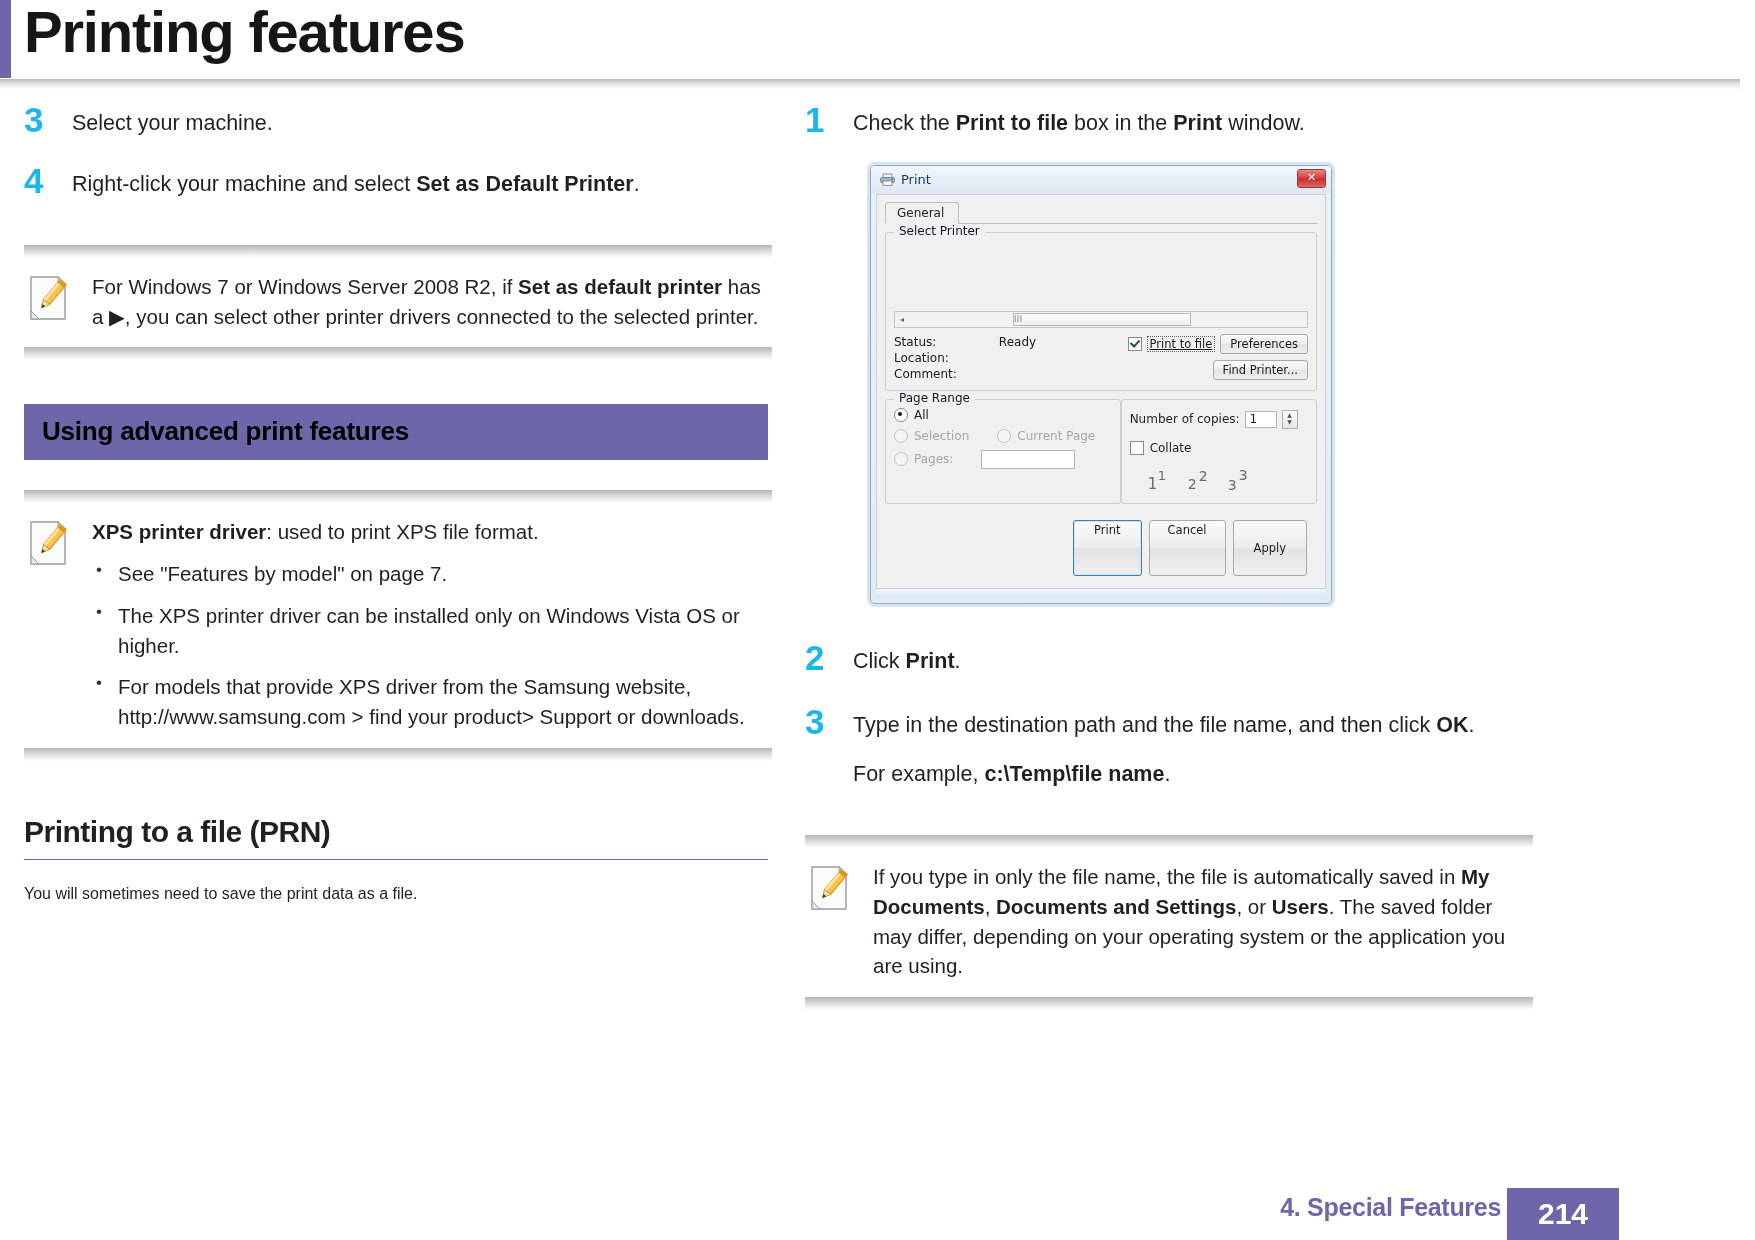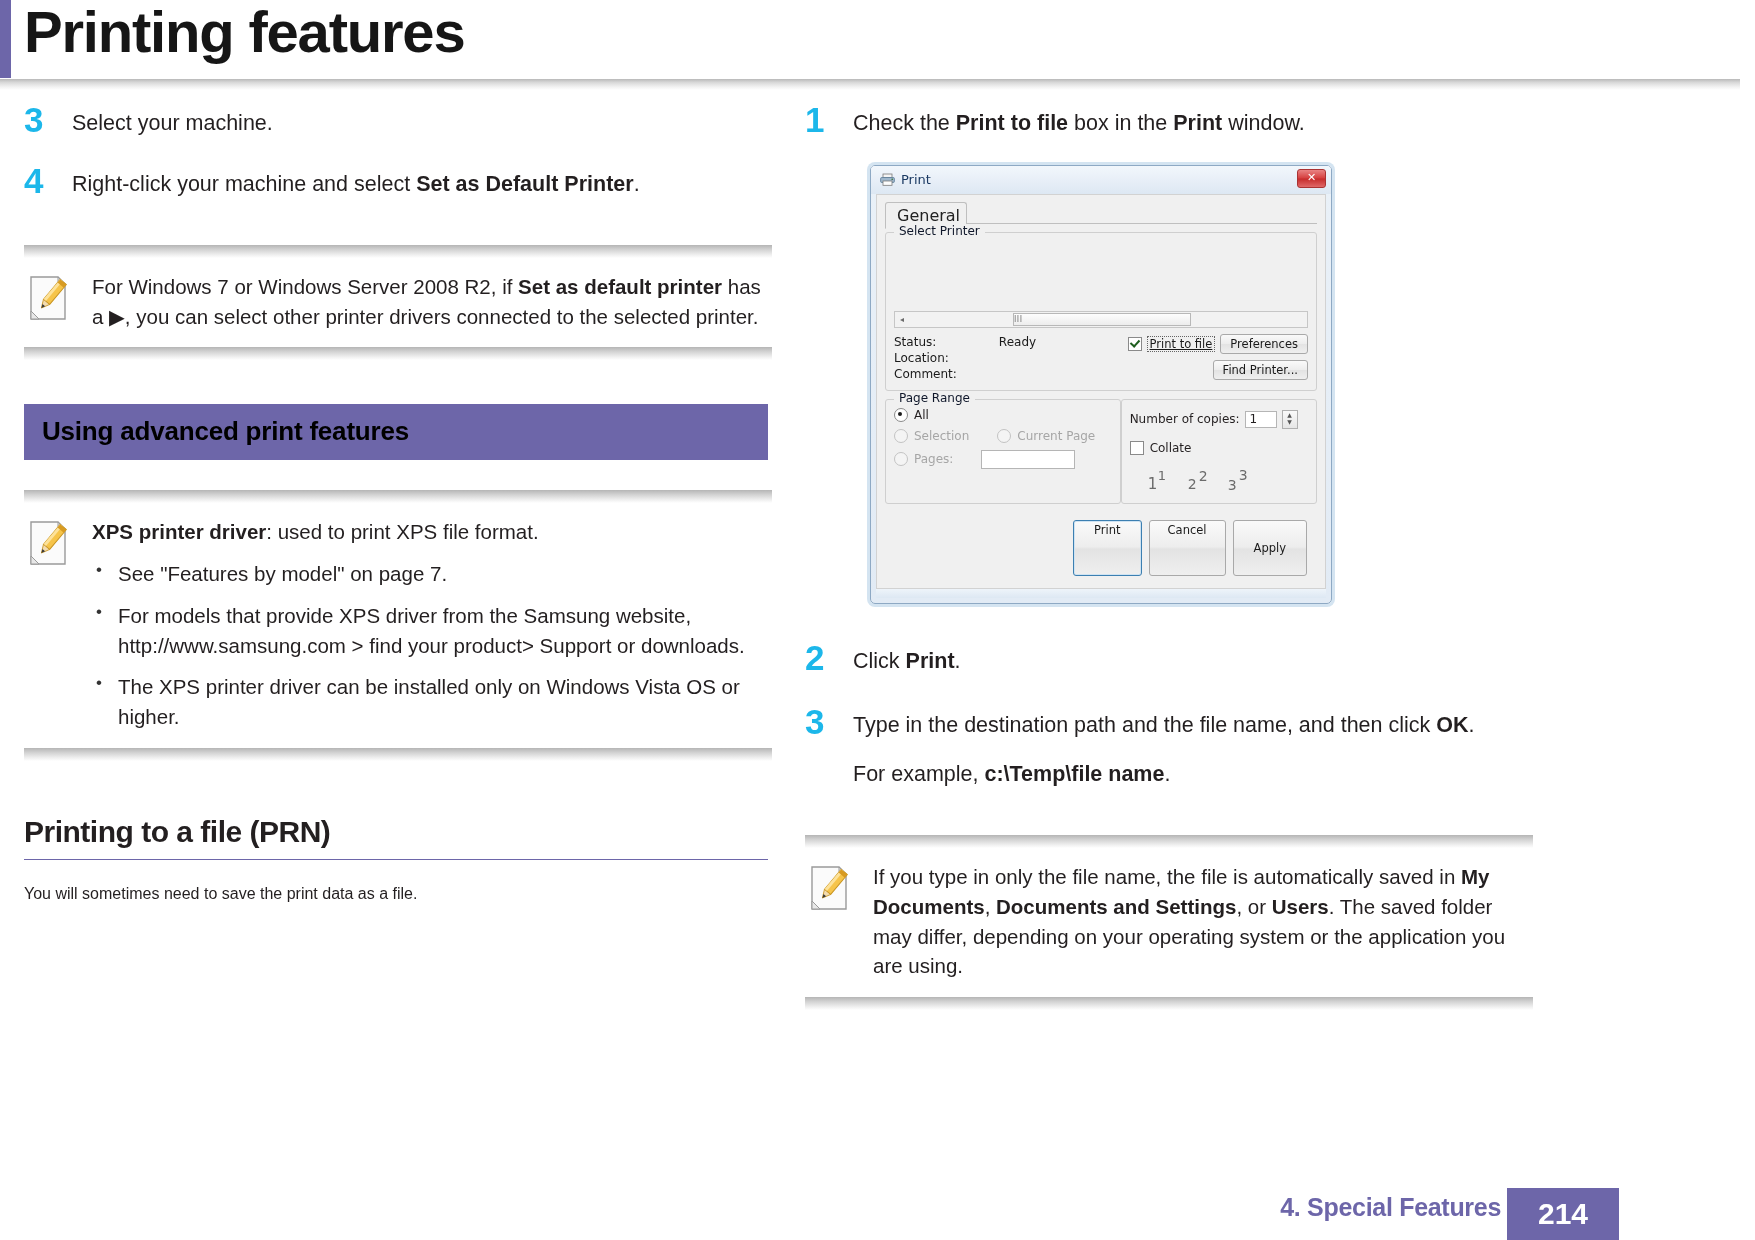--- a/index.html
+++ b/index.html
@@ -222,23 +222,23 @@
     padding: 6px 8px 8px 8px;
   }
   .tabstrip {
     position: relative;
     height: 22px;
     border-bottom: 1px solid #bfbfbf;
     margin-bottom: 8px;
   }
   .tab-active {
     display: inline-block;
-    font-size: 16px;
+    font-size: 12px;
     color: #222;
-    padding: 3px 6px 3px 11px;
+    padding: 3px 14px 3px 11px;
     background: #f0f0f0;
     border: 1px solid #bfbfbf;
     border-bottom: 1px solid #f0f0f0;
     border-radius: 3px 3px 0 0;
     position: relative;
     top: 1px;
   }
   .groupbox {
     border: 1px solid #cfcfcf;
     border-radius: 3px;
@@ -482,22 +482,22 @@
               <rect x="18.5" y="2" width="8" height="4" fill="#d89b22"></rect>
             </g>
           </svg>
         </div>
         <div class="note-text">
           <div>
             <b>XPS printer driver</b><span>: used to print XPS file format.</span>
           </div>
           <ul class="note-list">
             <li>See "Features by model" on page 7.</li>
+            <li>The XPS printer driver can be installed only on Windows Vista OS or higher.</li>
             <li>For models that provide XPS driver from the Samsung website, http://www.samsung.com  &gt; find your product&gt; Support or downloads.</li>
-            <li>The XPS printer driver can be installed only on Windows Vista OS or higher.</li>
           </ul>
         </div>
       </div>
       <div class="note-bar-bottom"></div>
     </div>
 
     <div class="sub-heading">Printing to a file (PRN)</div>
     <div class="sub-heading-rule"></div>
     <div class="body-para">You will sometimes need to save the print data as a file.</div>
 

